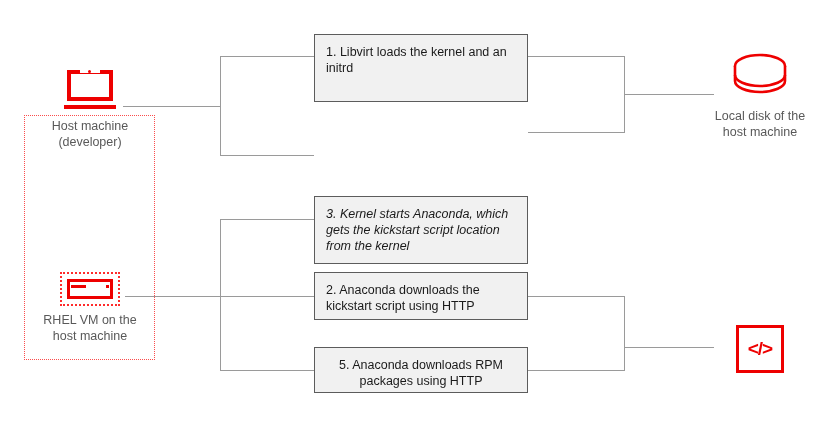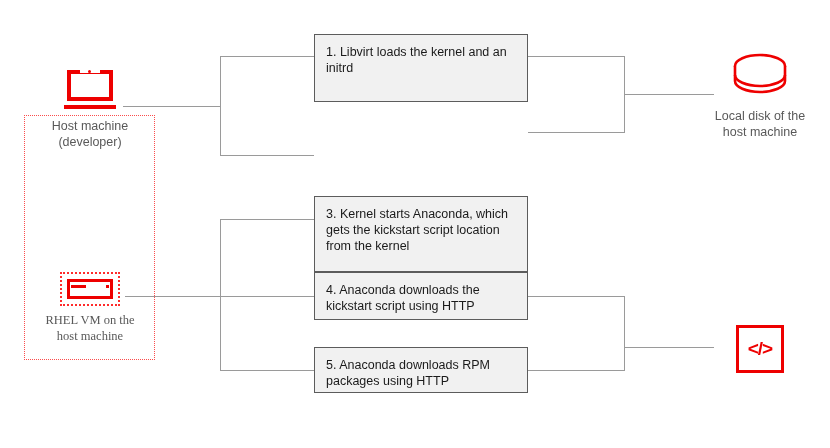--- a/index.html
+++ b/index.html
@@ -190,21 +190,21 @@
     <div class="laptop-icon">
       <div class="laptop-screen"></div>
       <div class="laptop-notch"></div>
       <div class="laptop-dot"></div>
       <div class="laptop-base"></div>
     </div>
     <div class="node-caption">Host machine
 (developer)</div>
   </div>
 
-  <div class="node" style="left:37px; top:272px; width:106px;font-family:Liberation Serif, serif;">
+  <div class="node" style="left:37px; top:272px; width:106px;">
     <div class="vm-icon">
       <div class="vm-inner"></div>
       <div class="vm-dash"></div>
       <div class="vm-pixel"></div>
     </div>
     <div class="node-caption">RHEL VM on the
 host machine</div>
   </div>
 
   <div class="node" style="left:700px; top:52px; width:120px;">
@@ -240,19 +240,19 @@
   <div class="hline" style="left:624px; top:94px;  width:90px;"></div>
 
   <div class="hline" style="left:528px; top:296px; width:97px;"></div>
   <div class="hline" style="left:528px; top:370px; width:97px;"></div>
   <div class="vline" style="left:624px; top:296px; height:75px;"></div>
   <div class="hline" style="left:624px; top:347px; width:90px;"></div>
 
   <div class="step-box" style="left:314px; top:34px;  width:214px; height:68px;">1. Libvirt loads the kernel and an initrd</div>
 
 
-  <div class="step-box" style="left:314px; top:196px; width:214px; height:76px;">3. Kernel starts Anaconda, which gets the kickstart script location from the kernel</div>
-
-  <div class="step-box" style="left:314px; top:272px; width:214px; height:48px;">4. Anaconda downloads the kickstart script using HTTP</div>
-
-  <div class="step-box" style="left:314px; top:347px; width:214px; height:46px;">5. Anaconda downloads RPM packages using HTTP</div>
+  <div class="step-box" style="left:314px; top:196px; width:214px; height:68px;font-style:italic;">3. Kernel starts Anaconda, which gets the kickstart script location from the kernel</div>
+
+  <div class="step-box" style="left:314px; top:272px; width:214px; height:48px;">2. Anaconda downloads the kickstart script using HTTP</div>
+
+  <div class="step-box" style="left:314px; top:347px; width:214px; height:46px;text-align:center;">5. Anaconda downloads RPM packages using HTTP</div>
 
 </div>
 
 </body></html>

